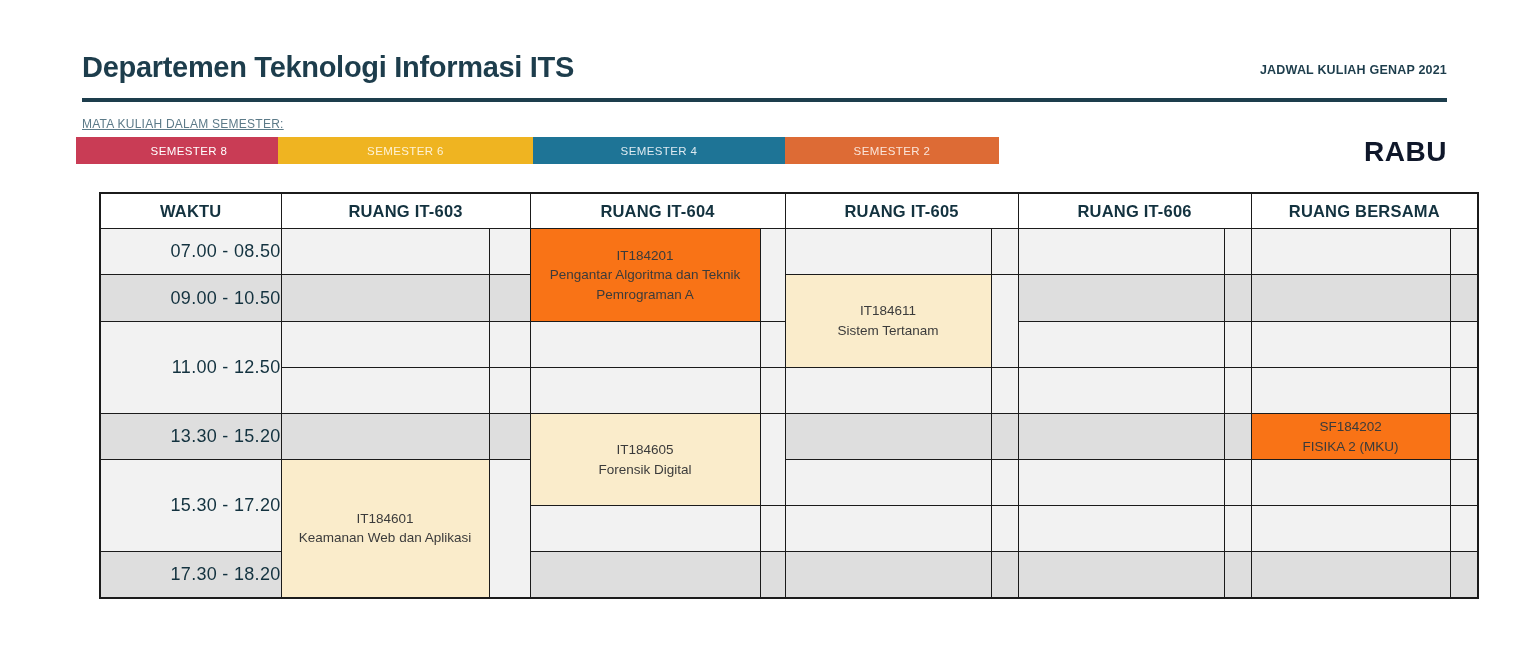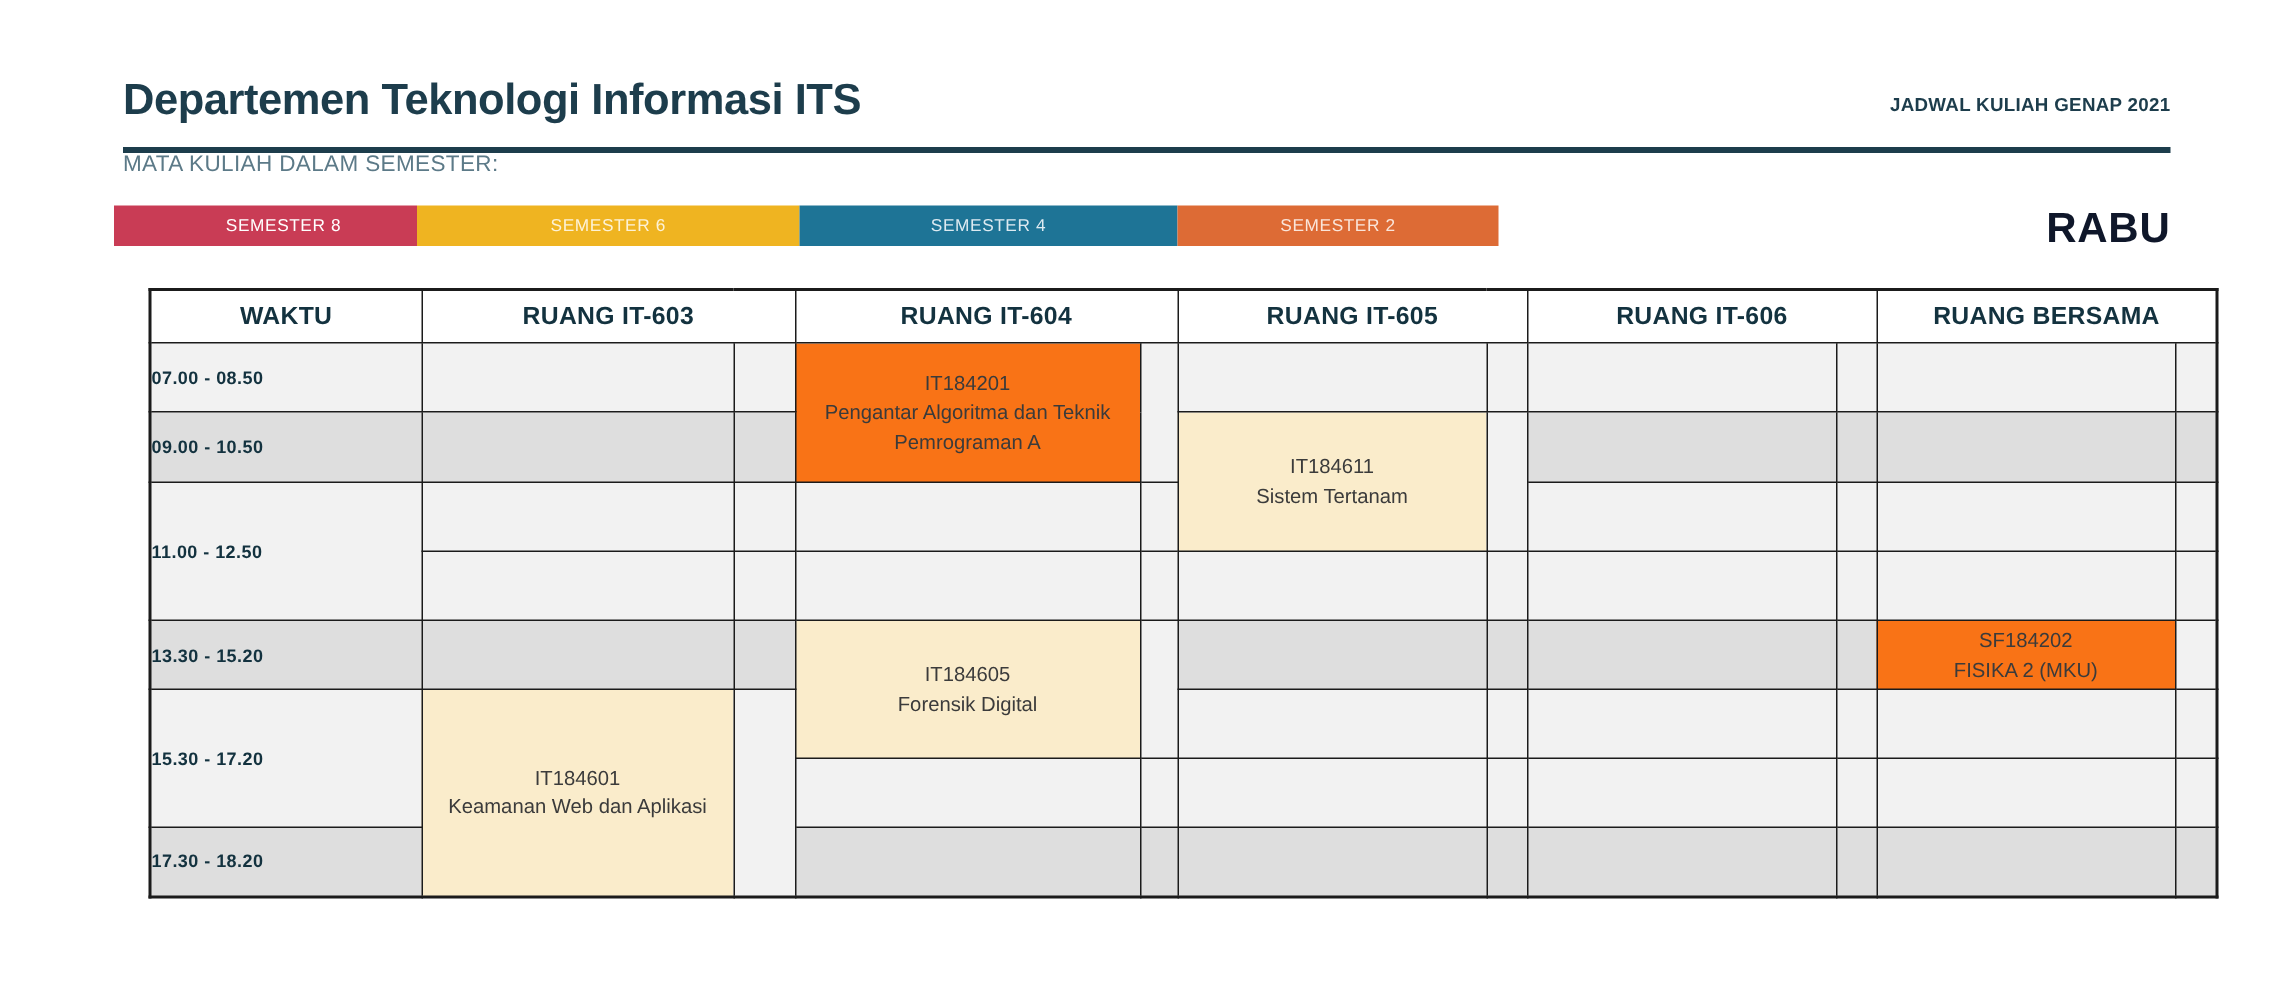--- a/index.html
+++ b/index.html
@@ -24,22 +24,22 @@
     font-size:12.5px;font-weight:bold;color:#1d3d4c;
     letter-spacing:0.2px;padding-bottom:5px;white-space:nowrap;
   }
   .rule{
     position:absolute;left:82px;top:98px;width:1365px;height:4px;
     background:#1d3d4c;
   }
 
   
   .legend-label{
-    position:absolute;left:82px;top:101px;
-    font-size:15px;color:#5c7a88;letter-spacing:0.25px;
+    position:absolute;left:82px;top:117px;
+    font-size:12px;color:#5c7a88;letter-spacing:0.25px;text-decoration:underline;
   }
   .legend{
     position:absolute;left:76px;top:137px;height:27px;
     display:flex;
   }
   .legend-cell{
     display:flex;align-items:center;justify-content:center;
     font-size:11.5px;letter-spacing:0.4px;color:#ffffff;
     height:27px;
   }
@@ -64,21 +64,21 @@
     padding:0;
     vertical-align:middle;
   }
   thead th{
     height:34px;background:#ffffff;
     font-size:16.5px;font-weight:bold;color:#13323f;
     letter-spacing:0.2px;text-align:center;
   }
 
   td.time{
-    text-align:left;font-size:12px;font-weight:bold;color:#13323f;
+    text-align:right;font-size:18px;font-weight:normal;color:#13323f;
     letter-spacing:0.3px;background:#f2f2f2;
   }
   td.time.alt{background:#dedede;}
 
   td.slot{background:#f2f2f2;}
   td.slot.alt{background:#dedede;}
   td.stripe{background:#f2f2f2;}
   td.stripe.alt{background:#dedede;}
 
   td.course{

